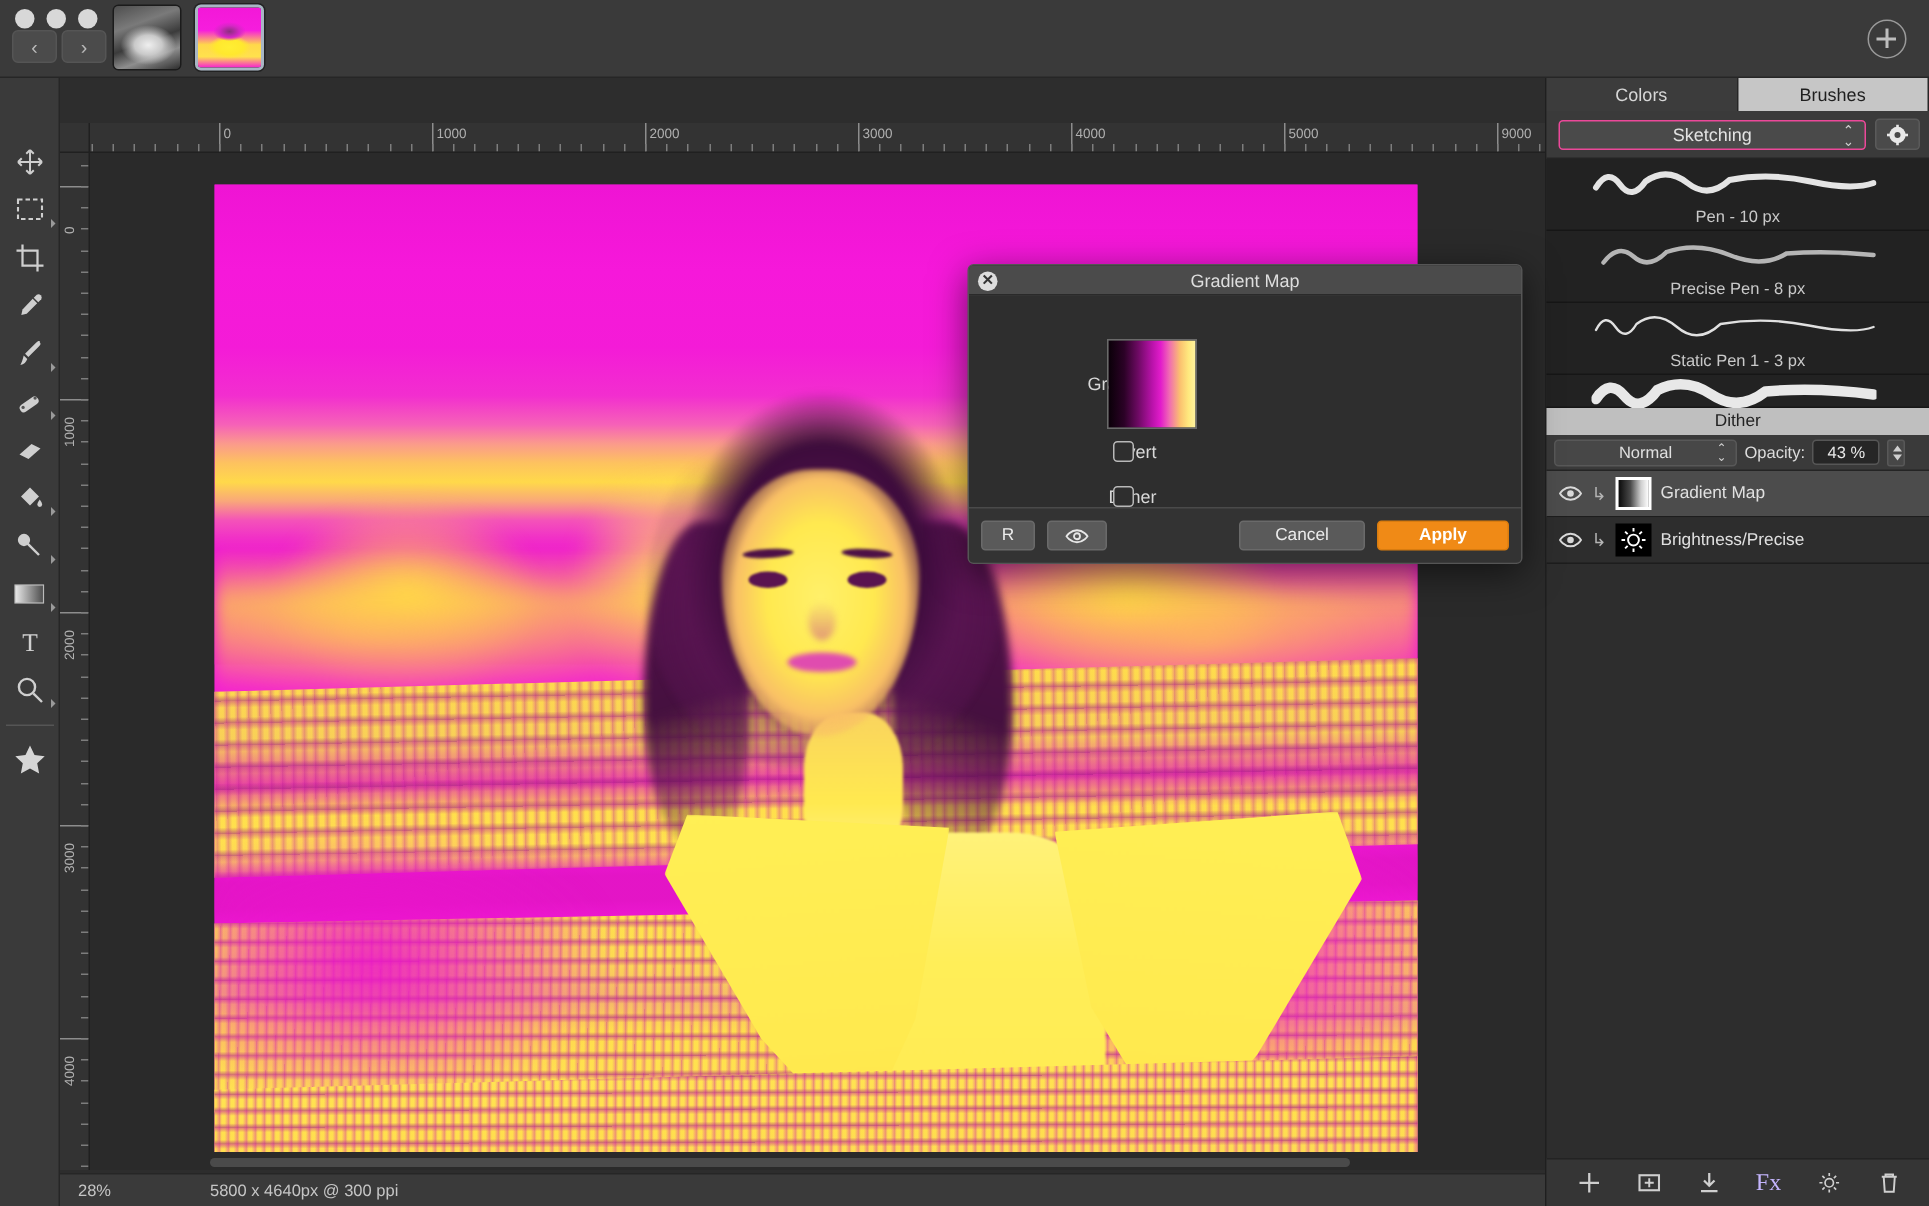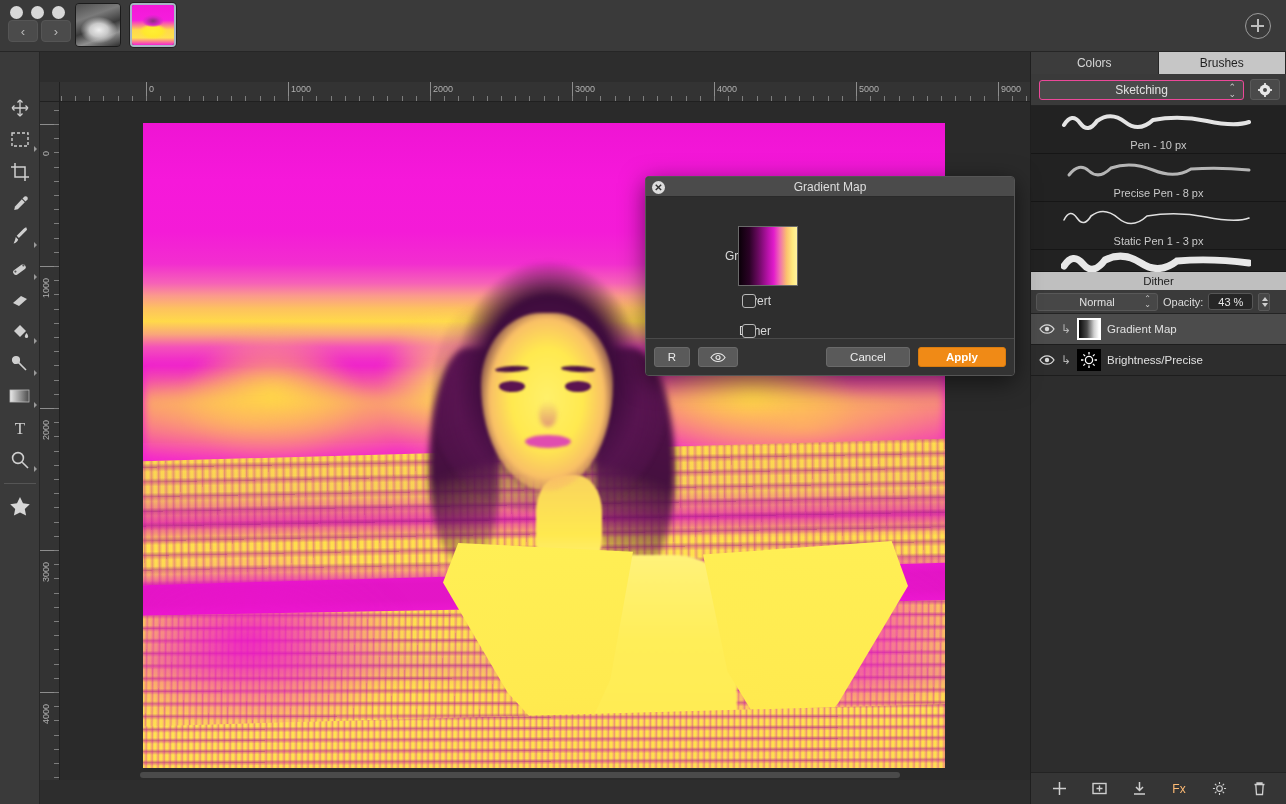--- a/index.html
+++ b/index.html
@@ -682,20 +682,24 @@
       <div id="torso"></div>
       <div id="sleeve-l"></div>
       <div id="sleeve-r"></div>
       <div id="ph-plank-front"></div>
     </div>
   </div>
   <div id="hscroll">
       <div class="thumb"></div>
     </div>
 
+  <div id="statusbar">
+    <span id="status-zoom">28%</span>
+    <span id="status-dims">5800 x 4640px @ 300 ppi</span>
+  </div>
 
   <div id="rightpanel">
     <div id="paneltabs">
       <div class="ptab">Colors</div>
       <div class="ptab active">Brushes</div>
     </div>
     <div id="brushsel-row">
       <div id="brush-select">
         <span>Sketching</span>
         <span class="chev">⌃<br>⌄</span>
@@ -800,21 +804,21 @@
           </svg>
       </div>
       <div class="ltool">
         <svg width="15" height="15" viewBox="0 0 15 15">
             <g stroke="#cfcfcf" stroke-width="1.5" fill="none">
               <path d="M7.5 1v8M4 6l3.5 3.5L11 6M2 13h11"></path>
             </g>
           </svg>
       </div>
       <div class="ltool">
-        <span style="font-size:12px;color:#fdba74;font-family:Liberation Sans, sans-serif">Fx</span>
+        <span style="font-size:16px;color:#c4b5fd;font-family:Liberation Serif, serif">Fx</span>
       </div>
       <div class="ltool">
         <svg width="15" height="15" viewBox="0 0 16 16">
             <g stroke="#cfcfcf" stroke-width="1.2" fill="none">
               <circle cx="8" cy="8" r="3"></circle>
               <path d="M8 1v2.2M8 12.8V15M1 8h2.2M12.8 8H15M3.1 3.1l1.6 1.6M11.3 11.3l1.6 1.6M12.9 3.1l-1.6 1.6M4.7 11.3l-1.6 1.6"></path>
             </g>
           </svg>
       </div>
       <div class="ltool">

